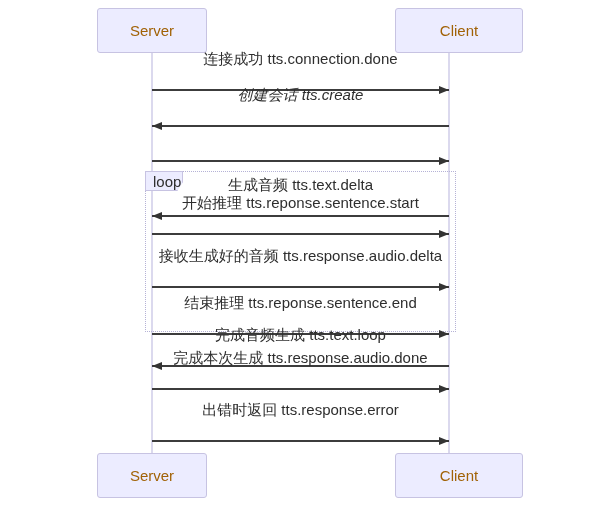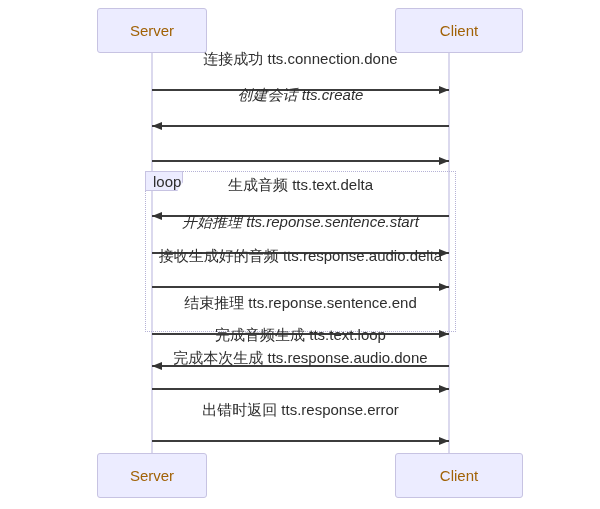--- a/index.html
+++ b/index.html
@@ -76,21 +76,21 @@
         <span class="msg-text">创建会话 tts.create</span>
         <span class="arrowhead"></span>
       </div>
       <div class="message right" style="top: 136px;">
         <span class="arrowhead"></span>
       </div>
       <div class="message left" style="top: 191px;">
         <span class="msg-text">生成音频 tts.text.delta</span>
         <span class="arrowhead"></span>
       </div>
-      <div class="message right" style="top: 228px; font-style: italic;">
+      <div class="message right" style="top: 209px;">
         <span class="msg-text">开始推理 tts.reponse.sentence.start</span>
         <span class="arrowhead"></span>
       </div>
       <div class="message right" style="top: 262px;">
         <span class="msg-text">接收生成好的音频 tts.response.audio.delta</span>
         <span class="arrowhead"></span>
       </div>
       <div class="message right" style="top: 309px;">
         <span class="msg-text">结束推理 tts.reponse.sentence.end</span>
         <span class="arrowhead"></span>

